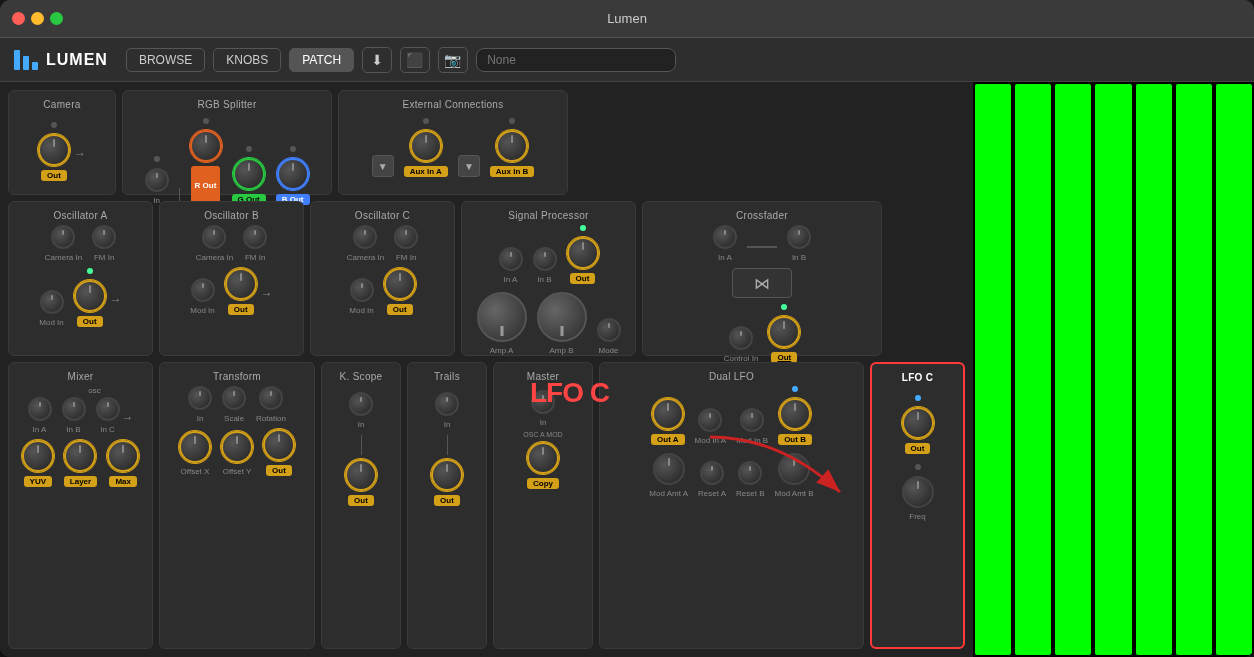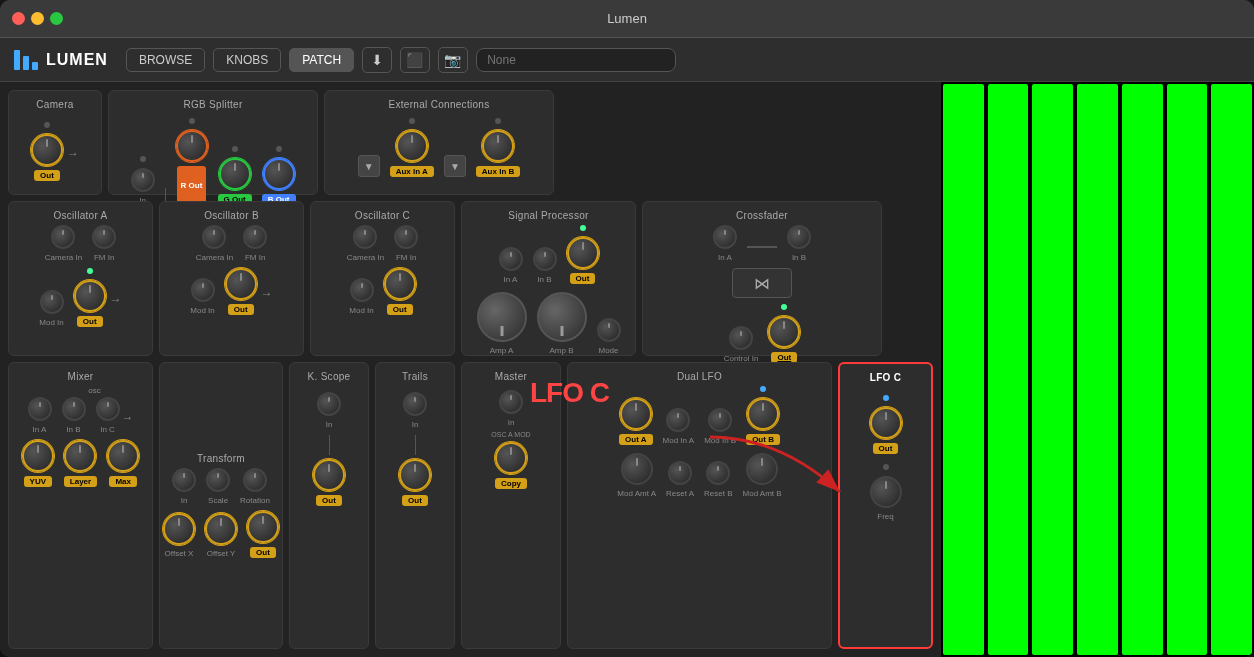--- a/index.html
+++ b/index.html
@@ -235,30 +235,30 @@
       width: 6px;
       height: 6px;
       border-radius: 50%;
       background: #555;
       margin-bottom: 2px;
     }
     .dot.active { background: #4f9; }
     .dot.blue { background: #4af; }
 
     
-    .mod-camera { width: 94px; }
+    .mod-camera { width: 108px; }
     .mod-rgb { width: 210px; }
     .mod-extconn { width: 230px; }
     .mod-osc-a { width: 145px; }
     .mod-osc-b { width: 145px; }
     .mod-osc-c { width: 145px; }
     .mod-sigproc { width: 175px; }
     .mod-crossfader { width: 240px; }
     .mod-mixer { width: 145px; }
-    .mod-transform { width: 124px; justify-content: center; }
+    .mod-transform { width: 156px; }
     .mod-kscope { width: 80px; }
     .mod-trails { width: 80px; }
     .mod-master { width: 100px; }
     .mod-duallfo { width: 265px; }
     .mod-lfoc {
       width: 95px;
       border: 2px solid #ff3a3a;
     }
 
     .preview-panel {

